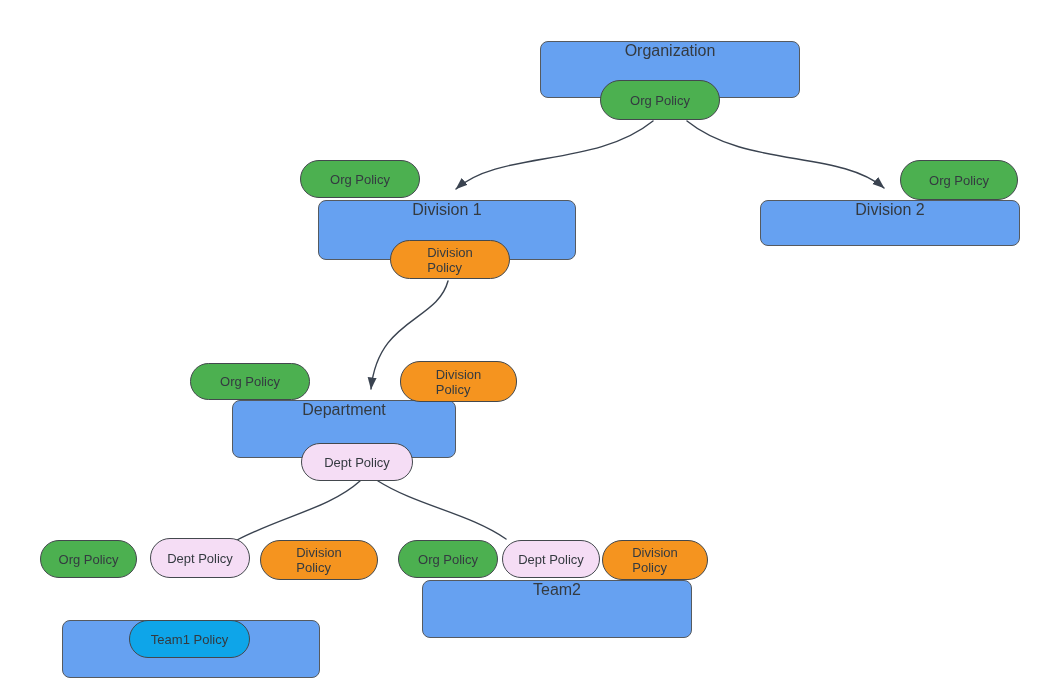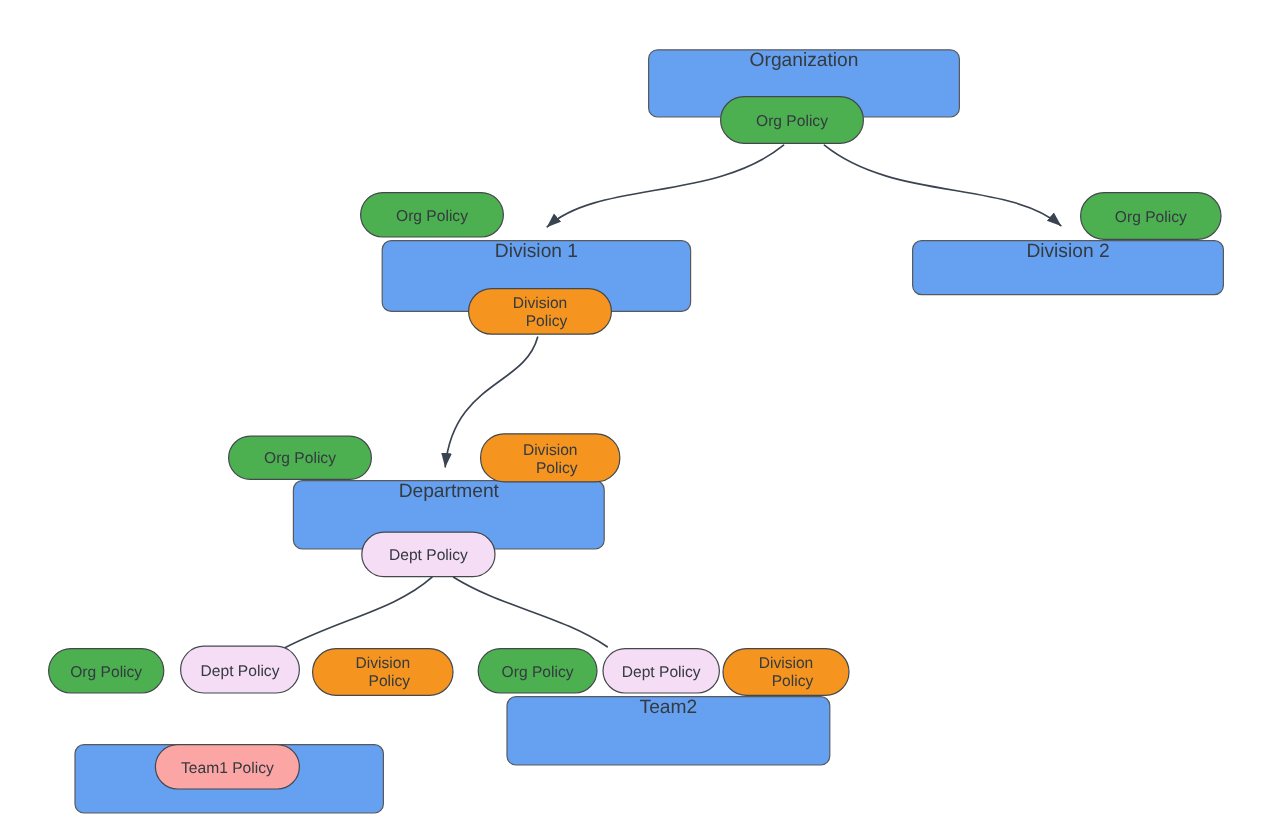--- a/index.html
+++ b/index.html
@@ -13,21 +13,21 @@
     position:absolute;box-sizing:border-box;
     display:flex;align-items:flex-start;justify-content:center;
     background:var(--node-fill);border:1.5px solid var(--node-stroke);
     border-radius:8px;font-size:16px;color:var(--text);
   }
   .badge{
     position:absolute;box-sizing:border-box;
     display:flex;align-items:center;justify-content:center;
     border:1.5px solid var(--badge-stroke);border-radius:20px;
     font-size:13px;line-height:15px;color:var(--text);
-    text-align:right;white-space:pre-line;
+    text-align:left;white-space:pre-line;
   }
 </style>
 </head>
 <body>
 
 <div id="stage" style="background: rgb(255, 255, 255);">
   <svg id="edges-svg" viewBox="0 0 1060 700">
     <defs>
       <marker id="arrowhead" markerWidth="13" markerHeight="10" refX="11.5" refY="4.5" orient="auto" markerUnits="userSpaceOnUse">
         <path id="arrowhead-path" d="M0,0 L12,4.5 L0,9 Z" fill="#3A4350"></path>
@@ -44,21 +44,21 @@
   <div id="node-layer">
       <div class="node" style="left: 540px; top: 41px; width: 260px; height: 57px;">
         <span>Organization</span>
       </div>
       <div class="node" style="left: 318px; top: 200px; width: 258px; height: 60px;">
         <span>Division 1</span>
       </div>
       <div class="node" style="left: 760px; top: 200px; width: 260px; height: 46px;">
         <span>Division 2</span>
       </div>
-      <div class="node" style="left: 244px; top: 400px; width: 260px; height: 58px;">
+      <div class="node" style="left: 232px; top: 400px; width: 224px; height: 58px;">
         <span>Department</span>
       </div>
       <div class="node" style="left: 62px; top: 580px; width: 258px; height: 58px; margin-top: 40px;">
         <span>Team1</span>
       </div>
       <div class="node" style="left: 422px; top: 580px; width: 270px; height: 58px;">
         <span>Team2</span>
       </div>
     </div>
   <div id="badge-layer">
@@ -68,19 +68,19 @@
 Policy</span></div>
       <div class="badge" style="left: 900px; top: 160px; width: 118px; height: 40px; background: rgb(76, 176, 80);"><span>Org Policy</span></div>
       <div class="badge" style="left: 190px; top: 363px; width: 120px; height: 37px; background: rgb(76, 176, 80);"><span>Org Policy</span></div>
       <div class="badge" style="left: 400px; top: 361px; width: 117px; height: 41px; background: rgb(245, 148, 31);"><span>Division
 Policy</span></div>
       <div class="badge" style="left: 301px; top: 443px; width: 112px; height: 38px; background: rgb(245, 221, 245);"><span>Dept Policy</span></div>
       <div class="badge" style="left: 40px; top: 540px; width: 97px; height: 38px; background: rgb(76, 176, 80);"><span>Org Policy</span></div>
       <div class="badge" style="left: 150px; top: 538px; width: 100px; height: 40px; background: rgb(245, 221, 245);"><span>Dept Policy</span></div>
       <div class="badge" style="left: 260px; top: 540px; width: 118px; height: 40px; background: rgb(245, 148, 31);"><span>Division
 Policy</span></div>
-      <div class="badge" style="left: 129px; top: 620px; width: 121px; height: 38px; background: #fca5a5;"><span>Team1 Policy</span></div>
+      <div class="badge" style="left: 129px; top: 620px; width: 121px; height: 38px; background: #0ea5e9;"><span>Team1 Policy</span></div>
       <div class="badge" style="left: 398px; top: 540px; width: 100px; height: 38px; background: rgb(76, 176, 80);"><span>Org Policy</span></div>
       <div class="badge" style="left: 502px; top: 540px; width: 98px; height: 38px; background: rgb(245, 221, 245);"><span>Dept Policy</span></div>
       <div class="badge" style="left: 602px; top: 540px; width: 106px; height: 40px; background: rgb(245, 148, 31);"><span>Division
 Policy</span></div>
     </div>
 </div>
 
 </body></html>

